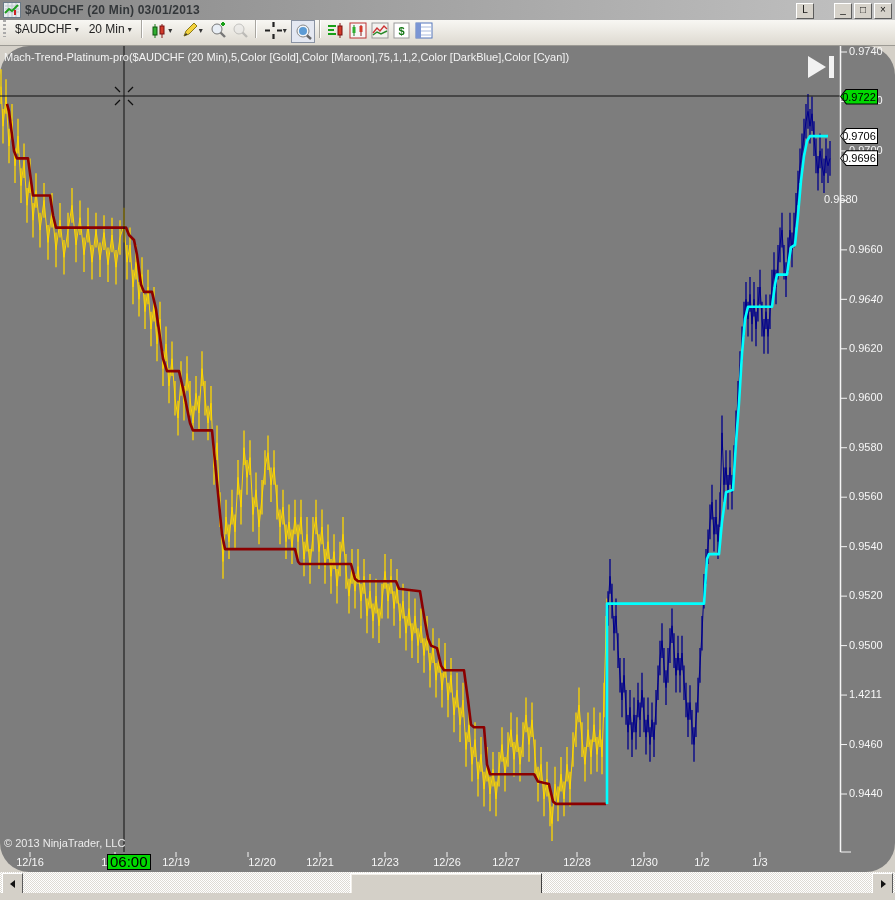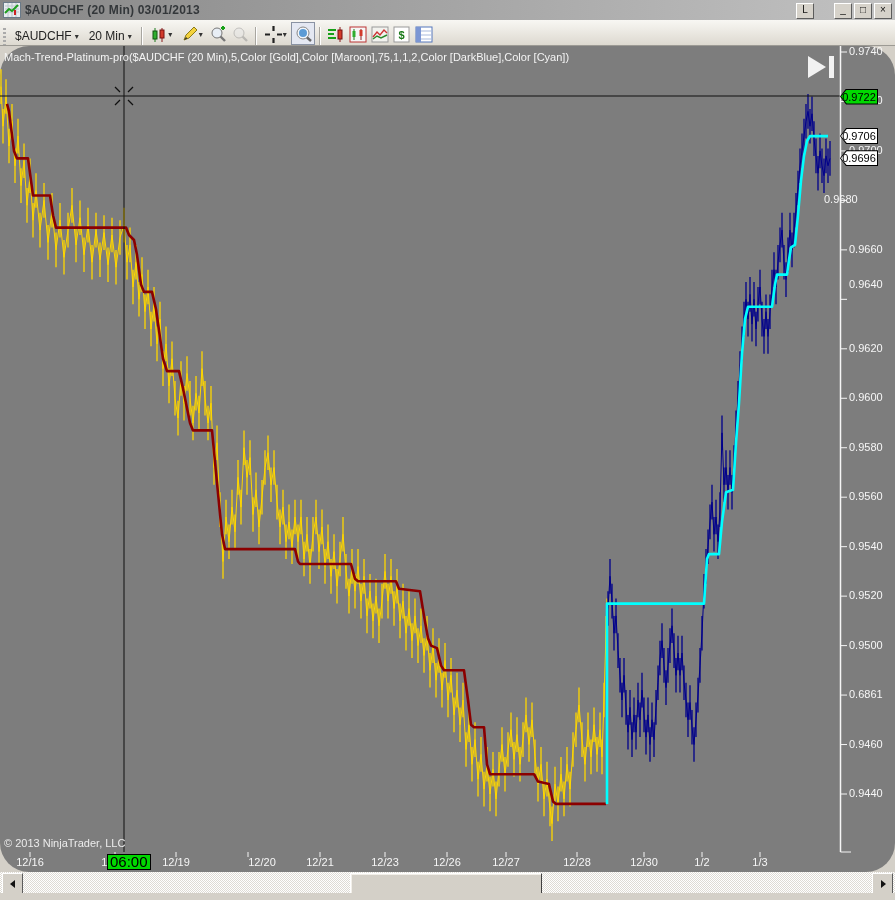--- a/index.html
+++ b/index.html
@@ -10,21 +10,21 @@
     background:linear-gradient(to right,#878787,#c2c2c2);display:flex;align-items:center;}
   .title-icon{width:16px;height:14px;margin:0 4px 0 3px;background:#dfe3e6;border:1px solid #6a7a88;position:relative;}
   .title-icon svg{position:absolute;left:0;top:0;}
   .title-text{font-size:12px;font-weight:bold;color:#33373a;letter-spacing:.2px;white-space:nowrap;}
   .winbtns{position:absolute;right:3px;top:3px;display:flex;gap:2px;}
   .winbtn{width:16px;height:14px;background:#d6d2ca;border:1px solid;border-color:#fff #5c5c5c #5c5c5c #fff;
     font-size:10px;line-height:12px;text-align:center;color:#111;cursor:default;}
   .winbtn.link{margin-right:18px;}
   
   .toolbar{position:absolute;left:0;top:20px;width:895px;height:25px;
-    background:linear-gradient(#f8f7f3,#ddd9d0);border-bottom:1px solid #9c9a94;display:flex;align-items:flex-end;}
+    background:linear-gradient(#f8f7f3,#ddd9d0);border-bottom:1px solid #9c9a94;display:flex;align-items:flex-start;}
   .grip{width:5px;height:17px;margin:0 4px 0 3px;
     background:repeating-linear-gradient(#aaa 0 2px,transparent 2px 4px);width:3px;}
   .tb-combo{display:flex;align-items:center;gap:3px;padding:2px 5px;font-size:12px;color:#222;}
   .tb-combo .arr{font-size:8px;color:#333;}
   .tb-sep{width:1px;height:18px;background:#a8a6a0;border-right:1px solid #fff;margin:0 4px;}
   .tb-btn{width:22px;height:21px;display:flex;align-items:center;justify-content:center;position:relative;}
   .tb-btn.with-arr{width:30px;}
   .tb-btn .arr{font-size:8px;color:#333;margin-left:1px;}
   .tb-btn.pressed{border:1px solid #8a93a3;background:#e4e8f2;}
   .tb-btn.disabled{opacity:.45;filter:grayscale(1);}
@@ -529,29 +529,29 @@
         <polygon points="2,2 2,24 20,13" fill="#f2f2f2"></polygon>
         <rect x="23" y="2" width="5" height="22" fill="#f2f2f2"></rect>
       </svg>
     </div>
     <div id="overlays">
         <div class="price-label" style="left: 849px; top: -1px;">0.9740</div>
         <div class="price-label" style="left: 849px; top: 48.4667px;">0.9720</div>
         <div class="price-label" style="left: 849px; top: 97.9333px;">0.9700</div>
         <div class="price-label" style="left: 824px; top: 147.4px;">0.9680</div>
         <div class="price-label" style="left: 849px; top: 196.867px;">0.9660</div>
-        <div class="price-label" style="left: 849px; top: 232px;">0.9640</div>
+        <div class="price-label" style="left: 849px; top: 247px; font-style: italic;">0.9640</div>
         <div class="price-label" style="left: 849px; top: 295.8px;">0.9620</div>
         <div class="price-label" style="left: 849px; top: 345.267px;">0.9600</div>
         <div class="price-label" style="left: 849px; top: 394.733px;">0.9580</div>
         <div class="price-label" style="left: 849px; top: 444.2px;">0.9560</div>
         <div class="price-label" style="left: 849px; top: 493.667px;">0.9540</div>
         <div class="price-label" style="left: 849px; top: 543.133px;">0.9520</div>
         <div class="price-label" style="left: 849px; top: 592.6px;">0.9500</div>
-        <div class="price-label" style="left: 849px; top: 642.067px;">0.6861</div>
+        <div class="price-label" style="left: 849px; top: 642.067px;">1.4211</div>
         <div class="price-label" style="left: 849px; top: 691.533px;">0.9460</div>
         <div class="price-label" style="left: 849px; top: 741px;">0.9440</div>
         <div class="time-label" style="left: 8px; top: 810px;">12/16</div>
         <div class="time-label" style="left: 93px; top: 810px;">12/18</div>
         <div class="time-label" style="left: 154px; top: 810px;">12/19</div>
         <div class="time-label" style="left: 240px; top: 810px;">12/20</div>
         <div class="time-label" style="left: 298px; top: 810px;">12/21</div>
         <div class="time-label" style="left: 363px; top: 810px;">12/23</div>
         <div class="time-label" style="left: 425px; top: 810px;">12/26</div>
         <div class="time-label" style="left: 484px; top: 810px;">12/27</div>

